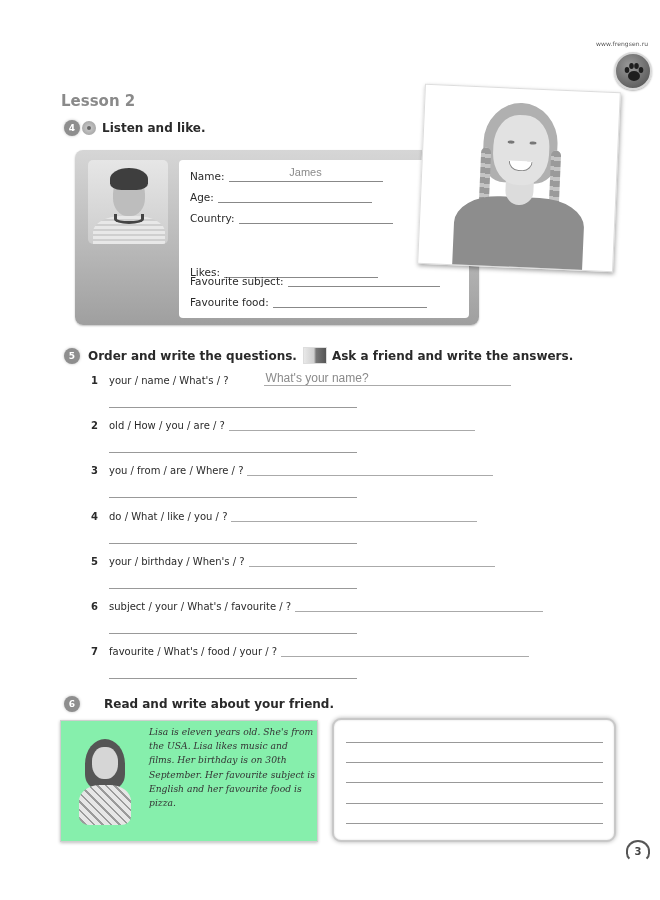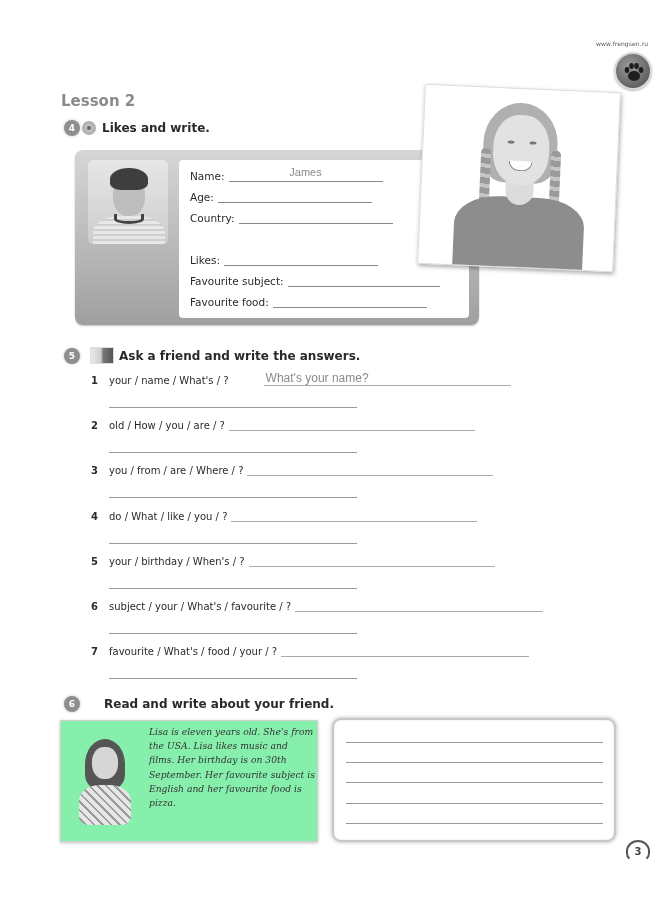--- a/index.html
+++ b/index.html
@@ -81,21 +81,21 @@
     <ellipse cx="9.5" cy="6" rx="2.3" ry="3" fill="#1e1e1e"></ellipse>
     <ellipse cx="14.5" cy="6" rx="2.3" ry="3" fill="#1e1e1e"></ellipse>
     <ellipse cx="19" cy="10" rx="2.3" ry="3" fill="#1e1e1e"></ellipse>
   </svg>
 </div>
 <div class="lesson-title">Lesson 2</div>
 
 <div class="ex-head" style="left:64px; top:120px;">
   <span class="ex-num">4</span>
   <span class="cd-icon"></span>
-  <span>Likes and write.</span>
+  <span>Listen and like.</span>
 </div>
 
 <div class="profile-card">
   <div class="boy-photo">
     <div class="body"></div>
       <div class="face"></div>
       <div class="hair"></div>
       <div class="collar"></div>
   </div>
   <div class="form-panel">
@@ -106,21 +106,21 @@
         </span>
     </div>
     <div class="form-row" style="top:31px;">
       <span class="label">Age:</span>
       <span class="line" style="width:154px;"></span>
     </div>
     <div class="form-row" style="top:52px;">
       <span class="label">Country:</span>
       <span class="line" style="width:154px;"></span>
     </div>
-    <div class="form-row" style="top:94px;">
+    <div class="form-row" style="top:106px;">
       <span class="label">Likes:</span>
       <span class="line" style="width:154px;"></span>
     </div>
     <div class="form-row" style="top:115px;">
       <span class="label">Favourite subject:</span>
       <span class="line" style="width:152px;"></span>
     </div>
     <div class="form-row" style="top:136px;">
       <span class="label">Favourite food:</span>
       <span class="line" style="width:154px;"></span>
@@ -135,20 +135,21 @@
   <div class="body"></div>
   <div class="neck"></div>
   <div class="face"></div>
   <div class="eye" style="left:84px;"></div>
   <div class="eye" style="left:106px;"></div>
   <div class="smile"></div>
 </div>
 
 <div class="ex-head" style="left:64px; top:347px;">
   <span class="ex-num">5</span>
+  <span style="margin-left:4px;">Order and write the questions.</span>
   <span class="pair-icon"></span>
   <span>Ask a friend and write the answers.</span>
 </div>
 
 <div class="q-row" style="top:374px;">
   <span class="q-num">1</span>
   <span class="q-prompt">your / name / What's / ?</span>
   <span class="q-line" style="width:247px;margin-left:35px;">
       <span class="answer">What's your name?</span>
     </span>

